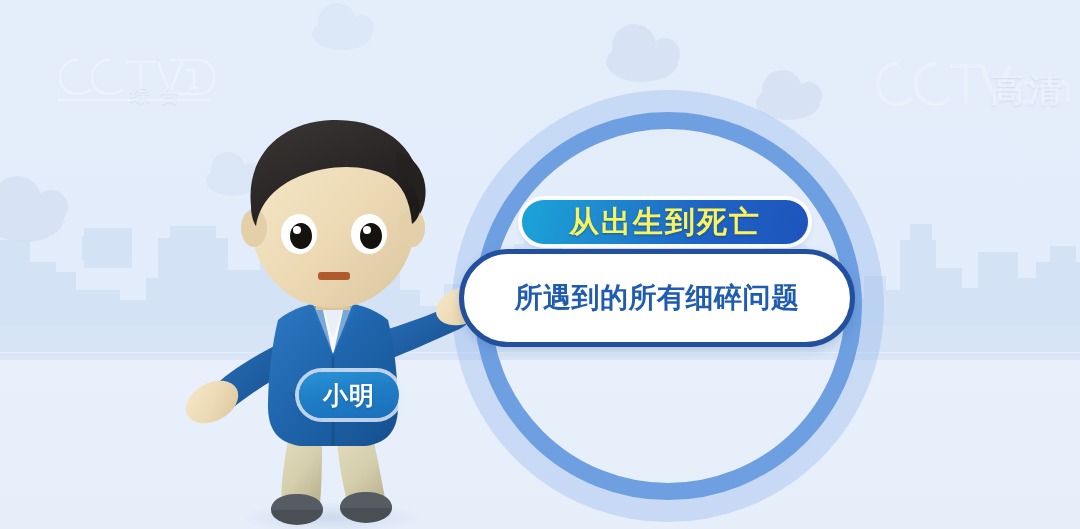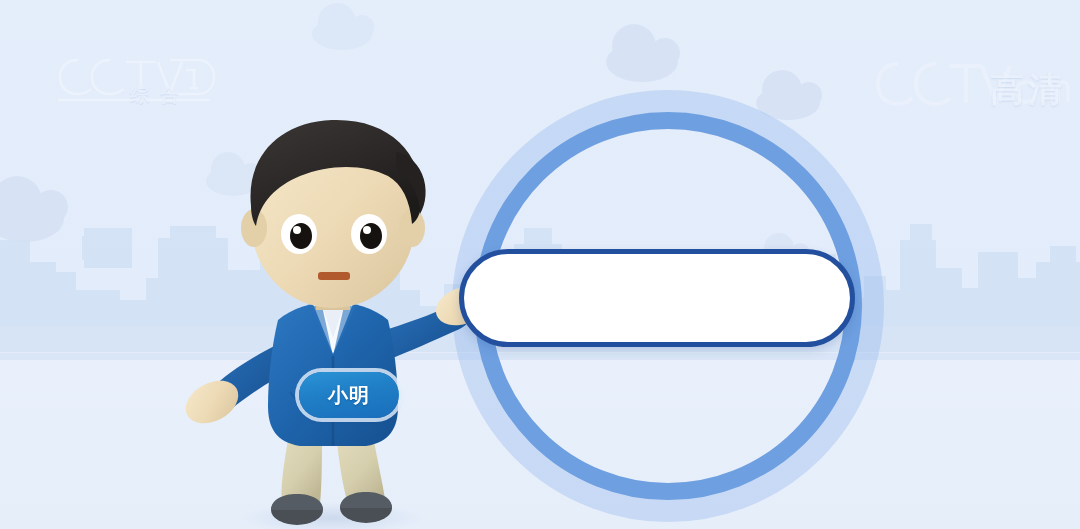--- a/index.html
+++ b/index.html
@@ -91,21 +91,21 @@
 
   
   .name-badge{
     position:absolute;left:299px;top:372px;width:100px;height:46px;
     border-radius:23px;
     background:linear-gradient(170deg,#2b93d6 0%,#1f7ec6 45%,#1a6ebb 100%);
     box-shadow:0 0 0 4px rgba(230,240,252,.8), 0 2px 5px rgba(30,70,130,.3);
     display:flex;align-items:center;justify-content:center;
   }
   .name-badge span{
-    color:#ffffff;font-size:20px;font-weight:bold;letter-spacing:1px;line-height:1;
+    color:#ffffff;font-size:25px;font-weight:bold;letter-spacing:1px;line-height:1;
     text-shadow:0 1px 2px rgba(15,60,120,.4);
   }
 
   
   .cctv-logo{position:absolute;left:48px;top:38px;width:170px;height:78px;opacity:.62;}
   .cctv-sub{
     position:absolute;left:70px;top:82px;width:120px;text-align:right;
     color:#eaf1fc;font-size:19px;letter-spacing:11px;font-weight:bold;
     opacity:.55;text-shadow:0 1px 1px rgba(160,185,225,.6);
   }
@@ -279,22 +279,26 @@
     <circle cx="147" cy="120" r="4" fill="#ffffff"></circle>
     <circle cx="217" cy="120" r="4" fill="#ffffff"></circle>
 
     <rect x="168" y="162" width="32" height="8" rx="3" fill="#b05a2e"></rect>
   </svg>
 
   <div class="name-badge">
     <span>小明</span>
   </div>
 
+  <div class="title-pill">
+    <span>从出生到死亡</span>
+  </div>
 
   <div class="bubble">
+    <div class="bline">所遇到的所有细碎问题</div>
   </div>
 
   <svg class="cctv-logo" viewBox="0 0 170 78">
     <g fill="none" stroke="#f2f7fe" stroke-width="2.4" opacity=".95">
       <path d="M30 22 C18 22 12 30 12 39 C12 48 18 56 30 56 C36 56 40 54 43 51"></path>
       <path d="M62 22 C50 22 44 30 44 39 C44 48 50 56 62 56 C68 56 72 54 75 51"></path>
       <path d="M78 24 L108 24 M93 24 L93 55"></path>
       <path d="M110 24 L122 55 L134 24"></path>
       <path d="M122 22 L150 22 C160 22 166 29 166 39 C166 49 160 56 150 56 L122 56"></path>
       <path d="M138 32 L146 32 L146 50 M142 50 L150 50"></path>

